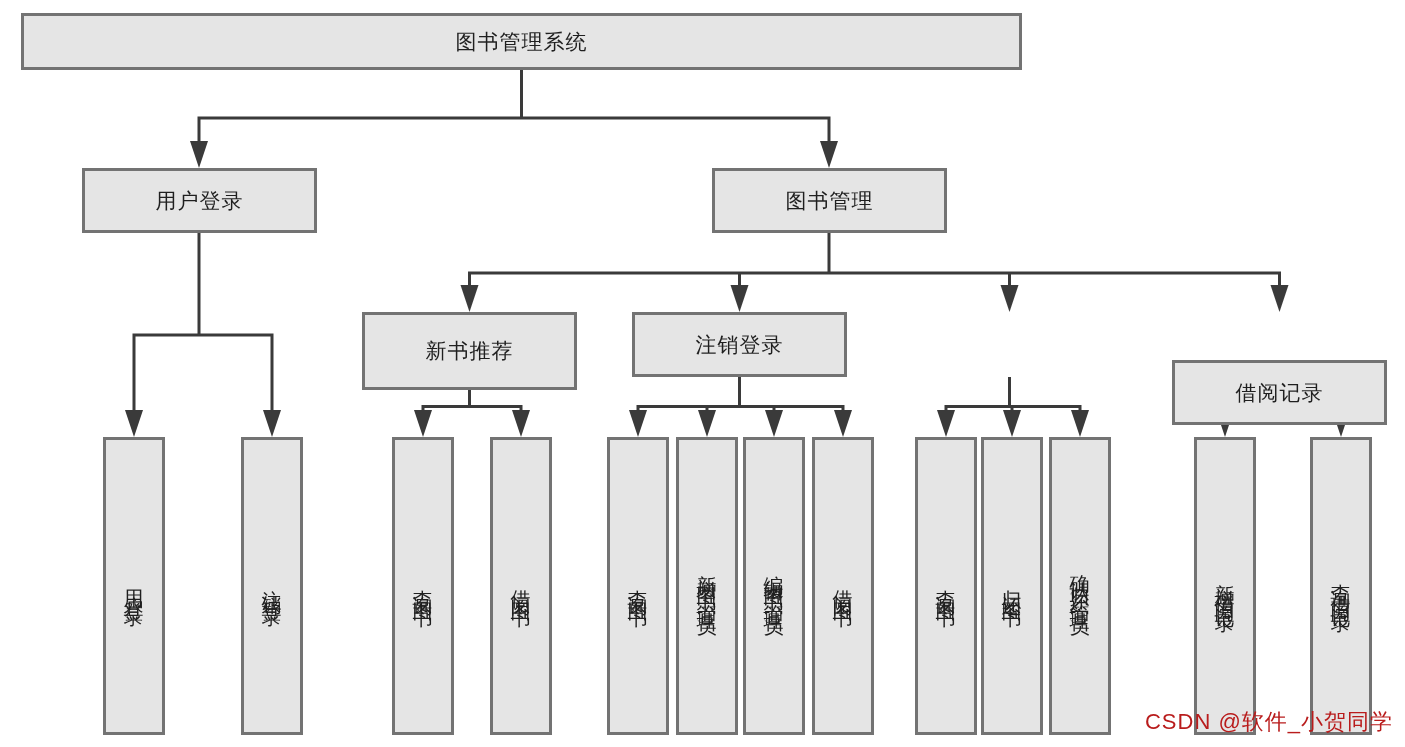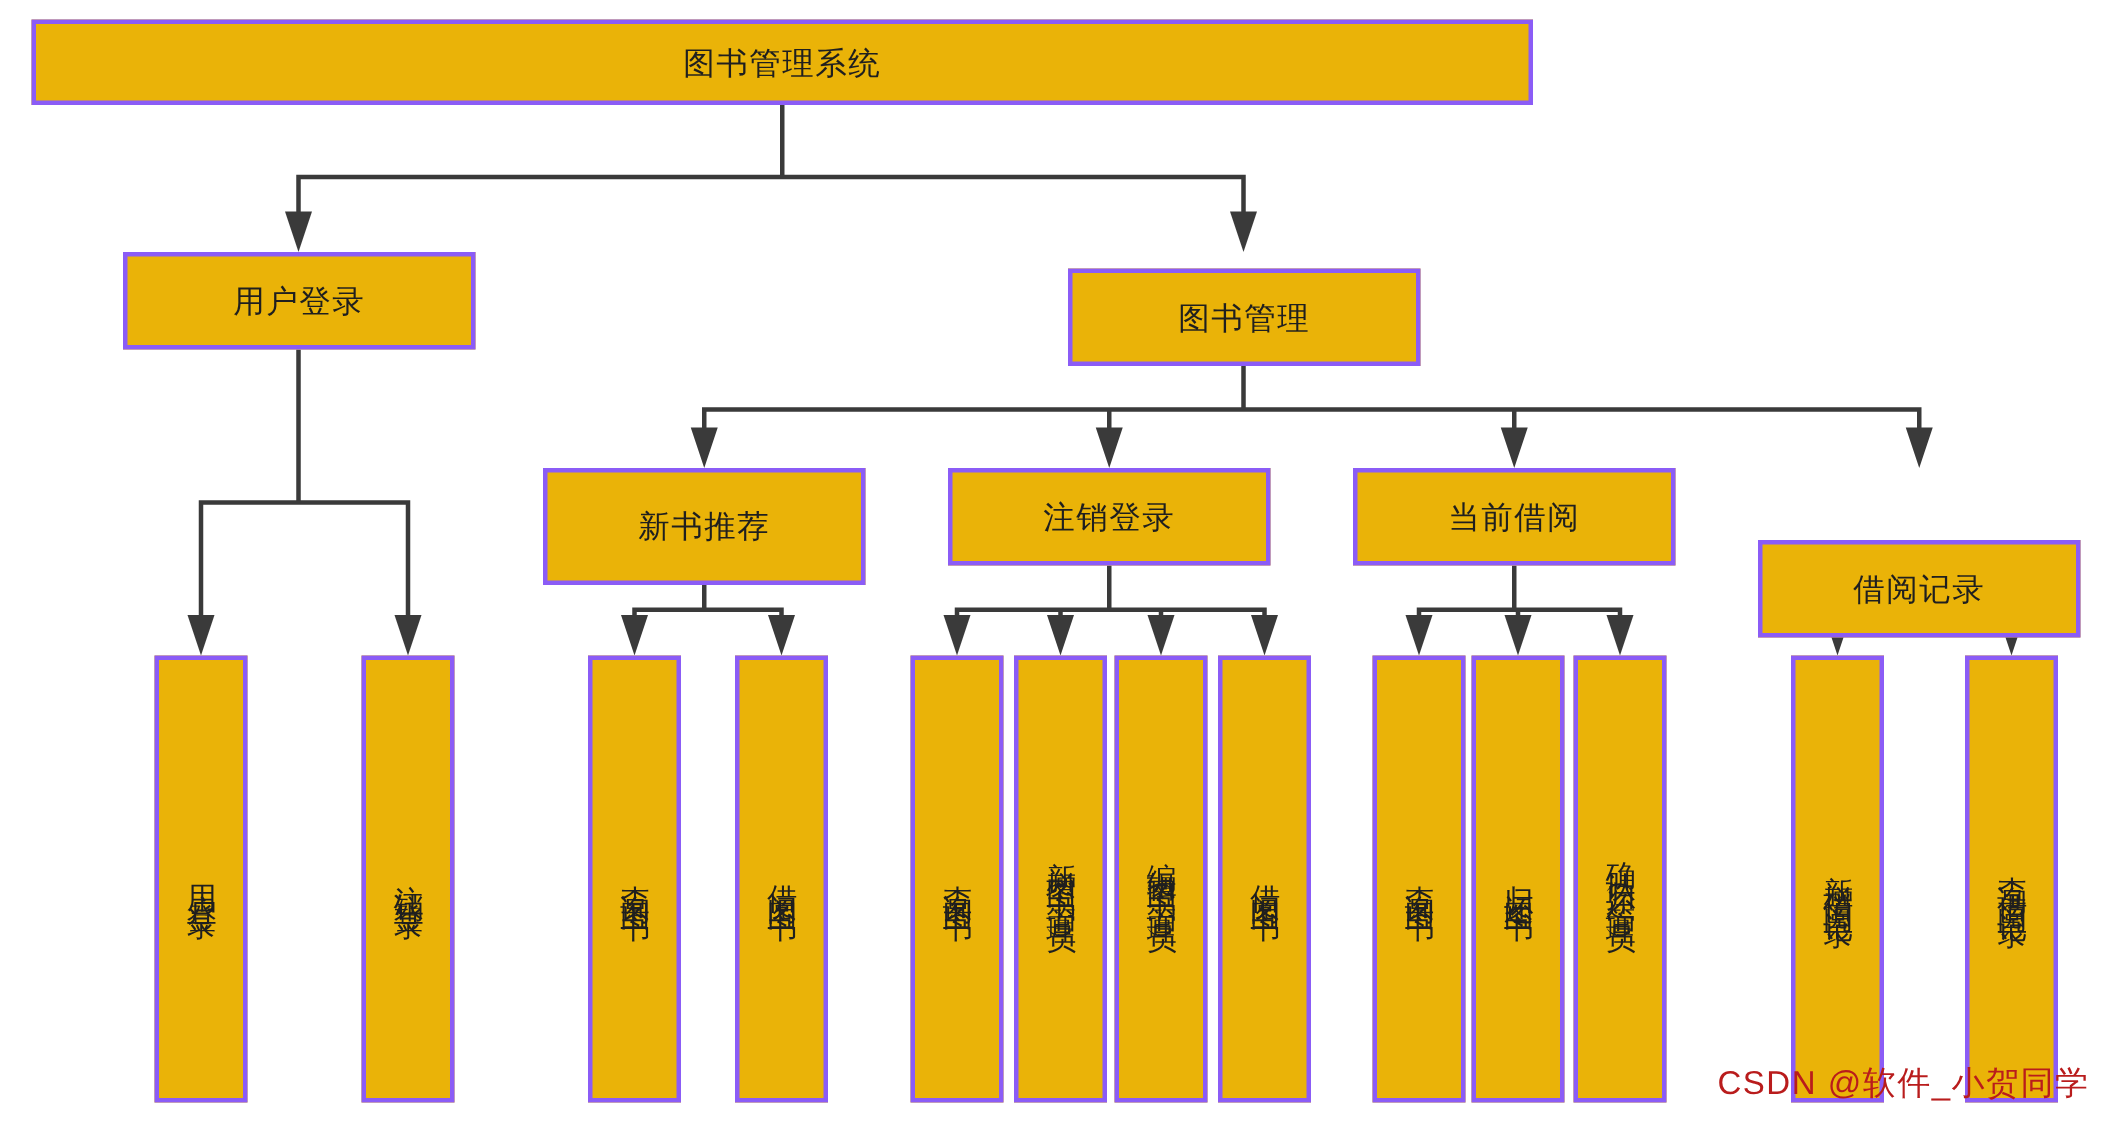--- a/index.html
+++ b/index.html
@@ -8,22 +8,22 @@
     background: #ffffff;
     position: relative;
     overflow: hidden;
     font-family: "Liberation Sans", sans-serif;
   }
   #stage { position: absolute; inset: 0; width: 1405px; height: 747px; }
   svg.wires { position: absolute; left: 0; top: 0; width: 1405px; height: 747px; z-index: 1; }
   .node {
     position: absolute;
     box-sizing: border-box;
-    background: #eab308;
-    border: 3px solid #8b5cf6;
+    background: #e5e5e5;
+    border: 3px solid #737373;
     display: flex;
     align-items: center;
     justify-content: center;
     z-index: 2;
   }
   .node .lbl {
     color: #1f1f1f;
     font-size: 21px;
     letter-spacing: 1px;
     white-space: nowrap;
@@ -95,32 +95,29 @@
     </g>
   </svg>
 
   <div class="node" style="left:21px; top:13px; width:1001px; height:57px;">
     <span class="lbl">图书管理系统</span>
   </div>
 
   <div class="node" style="left:82px; top:168px; width:235px; height:65px;">
     <span class="lbl">用户登录</span>
   </div>
-  <div class="node" style="left:712px; top:179px; width:235px; height:65px;">
+  <div class="node" style="left:712px; top:168px; width:235px; height:65px;">
     <span class="lbl">图书管理</span>
   </div>
 
   <div class="node" style="left:362px; top:312px; width:215px; height:78px;">
     <span class="lbl">新书推荐</span>
   </div>
   <div class="node" style="left:632px; top:312px; width:215px; height:65px;">
     <span class="lbl">注销登录</span>
-  </div>
-  <div class="node" style="left:902px; top:312px; width:215px; height:65px;">
-    <span class="lbl">当前借阅</span>
   </div>
   <div class="node" style="left:1172px; top:312px; width:215px; height:65px;margin-top:48px;">
     <span class="lbl">借阅记录</span>
   </div>
 
   <div class="node leaf" style="left:103px; top:437px; width:62px; height:298px;">
     <span class="lbl">用户登录</span>
   </div>
   <div class="node leaf" style="left:241px; top:437px; width:62px; height:298px;">
     <span class="lbl">注销登录</span>

